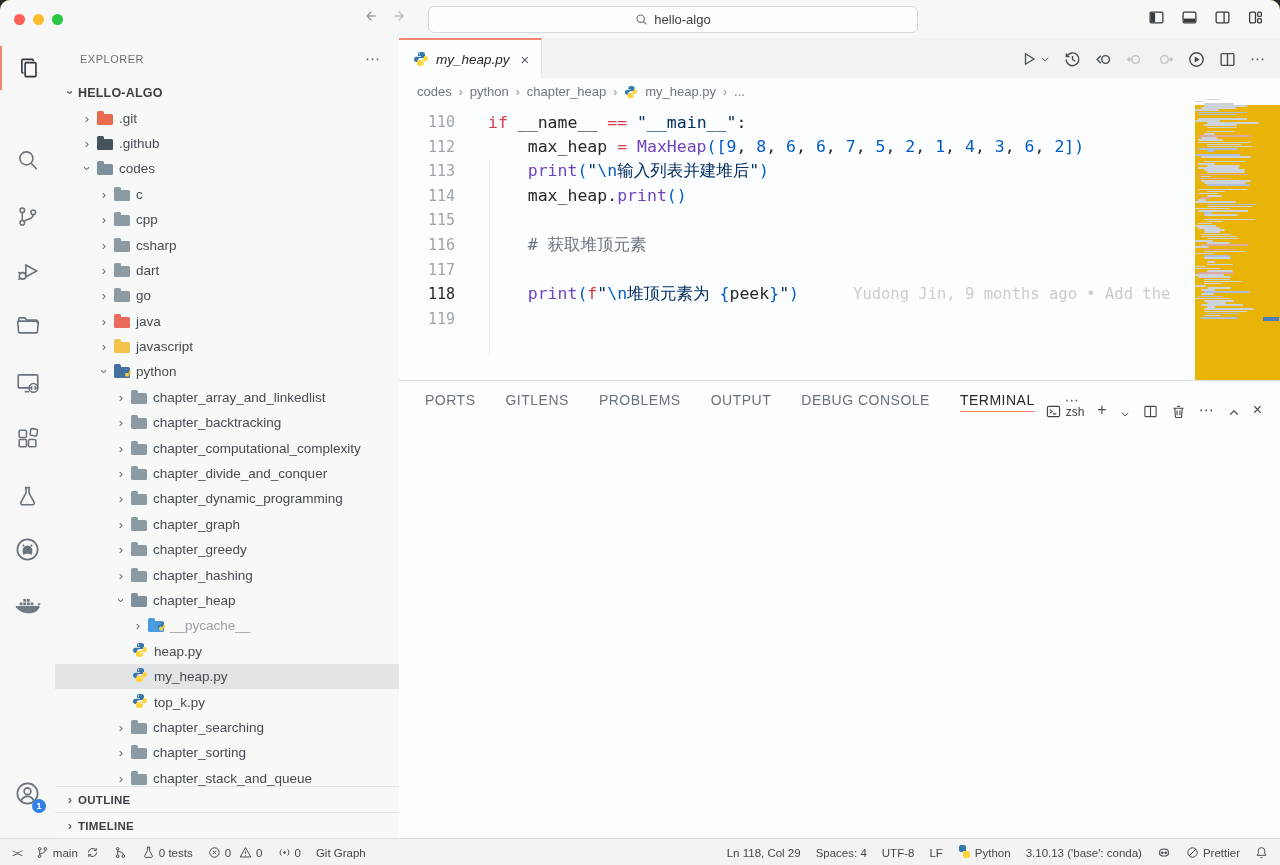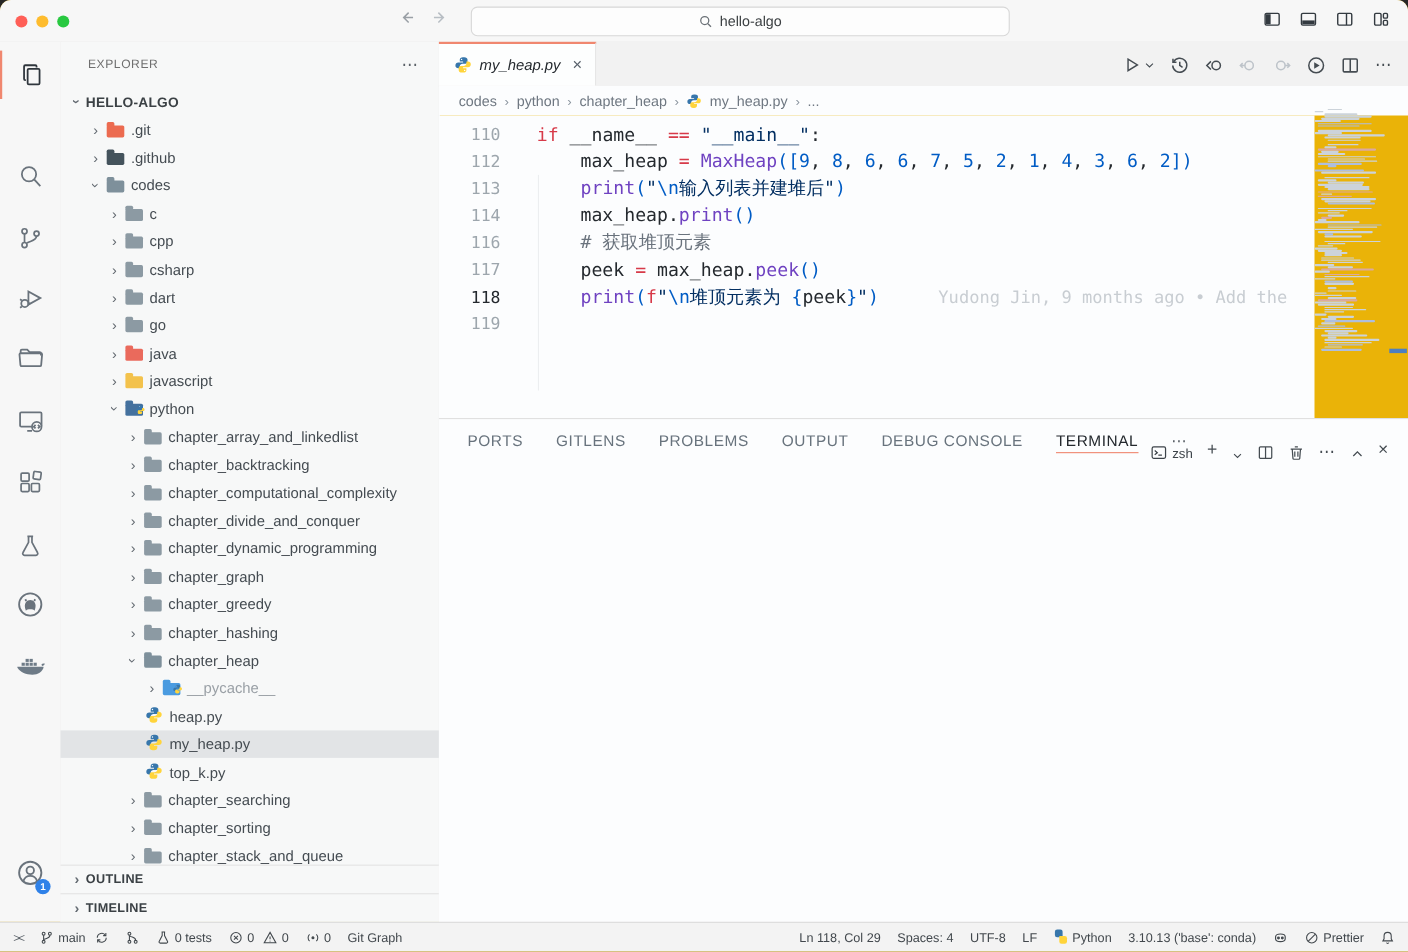--- a/index.html
+++ b/index.html
@@ -599,22 +599,23 @@
     <span>...</span>
   </div>
 
   <div class="codearea">
     <div style="height:5px"></div>
     <div id="codelines">
         <div class="cl"><span class="ln">110</span><span class="ct"><span class="t-k">if </span><span class="t-p">__name__ </span><span class="t-k">== </span><span class="t-s">"__main__"</span><span class="t-p">:</span></span></div>
         <div class="cl"><span class="ln">112</span><span class="ct"><span class="t-p">    max_heap </span><span class="t-k">= </span><span class="t-f">MaxHeap</span><span class="t-b">([</span><span class="t-n">9</span><span class="t-p">, </span><span class="t-n">8</span><span class="t-p">, </span><span class="t-n">6</span><span class="t-p">, </span><span class="t-n">6</span><span class="t-p">, </span><span class="t-n">7</span><span class="t-p">, </span><span class="t-n">5</span><span class="t-p">, </span><span class="t-n">2</span><span class="t-p">, </span><span class="t-n">1</span><span class="t-p">, </span><span class="t-n">4</span><span class="t-p">, </span><span class="t-n">3</span><span class="t-p">, </span><span class="t-n">6</span><span class="t-p">, </span><span class="t-n">2</span><span class="t-b">])</span></span></div>
         <div class="cl"><span class="ln">113</span><span class="ct"><span class="t-p">    </span><span class="t-f">print</span><span class="t-b">(</span><span class="t-s">"</span><span class="t-n">\n</span><span class="t-s">输入列表并建堆后</span><span class="t-s">"</span><span class="t-b">)</span></span></div>
         <div class="cl"><span class="ln">114</span><span class="ct"><span class="t-p">    max_heap</span><span class="t-p">.</span><span class="t-f">print</span><span class="t-b">()</span></span></div>
+        <div class="cl"><span class="ln">115</span><span class="ct"></span></div>
         <div class="cl"><span class="ln">116</span><span class="ct"><span class="t-c">    # 获取堆顶元素</span></span></div>
-        <div class="cl"><span class="ln">117</span><span class="ct"><span class="t-p">    peek </span><span class="t-k">= </span><span class="t-p">max_heap</span><span class="t-p">.</span><span class="t-f">peek</span><span class="t-b">()</span></span></div>
+        <div class="cl"><span class="ln">117</span></div>
         <div class="cl cur"><span class="ln">118</span><span class="ct"><span class="t-p">    </span><span class="t-f">print</span><span class="t-b">(</span><span class="t-k">f</span><span class="t-s">"</span><span class="t-n">\n</span><span class="t-s">堆顶元素为 </span><span class="t-n">{</span><span class="t-p">peek</span><span class="t-n">}</span><span class="t-s">"</span><span class="t-b">)</span></span><span class="blame">Yudong Jin, 9 months ago • Add the</span></div>
         <div class="cl"><span class="ln">119</span><span class="ct"></span></div>
       </div>
     <div class="indentguide"></div>
   </div>
   <div class="minimap">
       <div class="mmr" style="background: transparent;"></div>
       <div class="mmr" style="width: 13px; margin-left: 12px;"></div>
       <div class="mmr" style="width: 8px; margin-left: 0px;"></div>
       <div class="mmr" style="width: 30px; margin-left: 9px;"></div>

